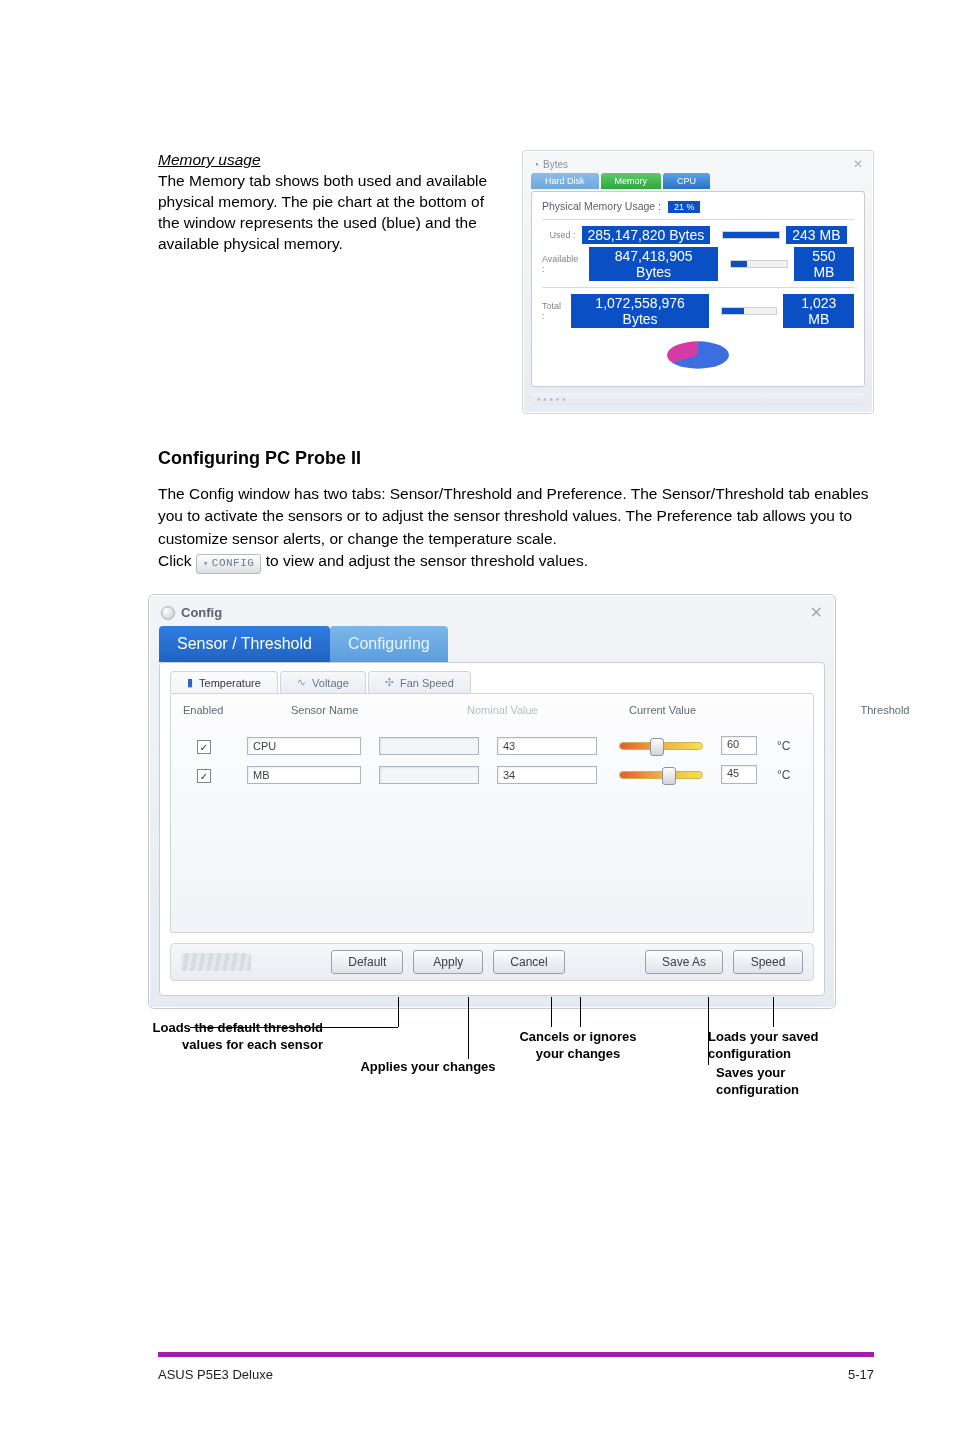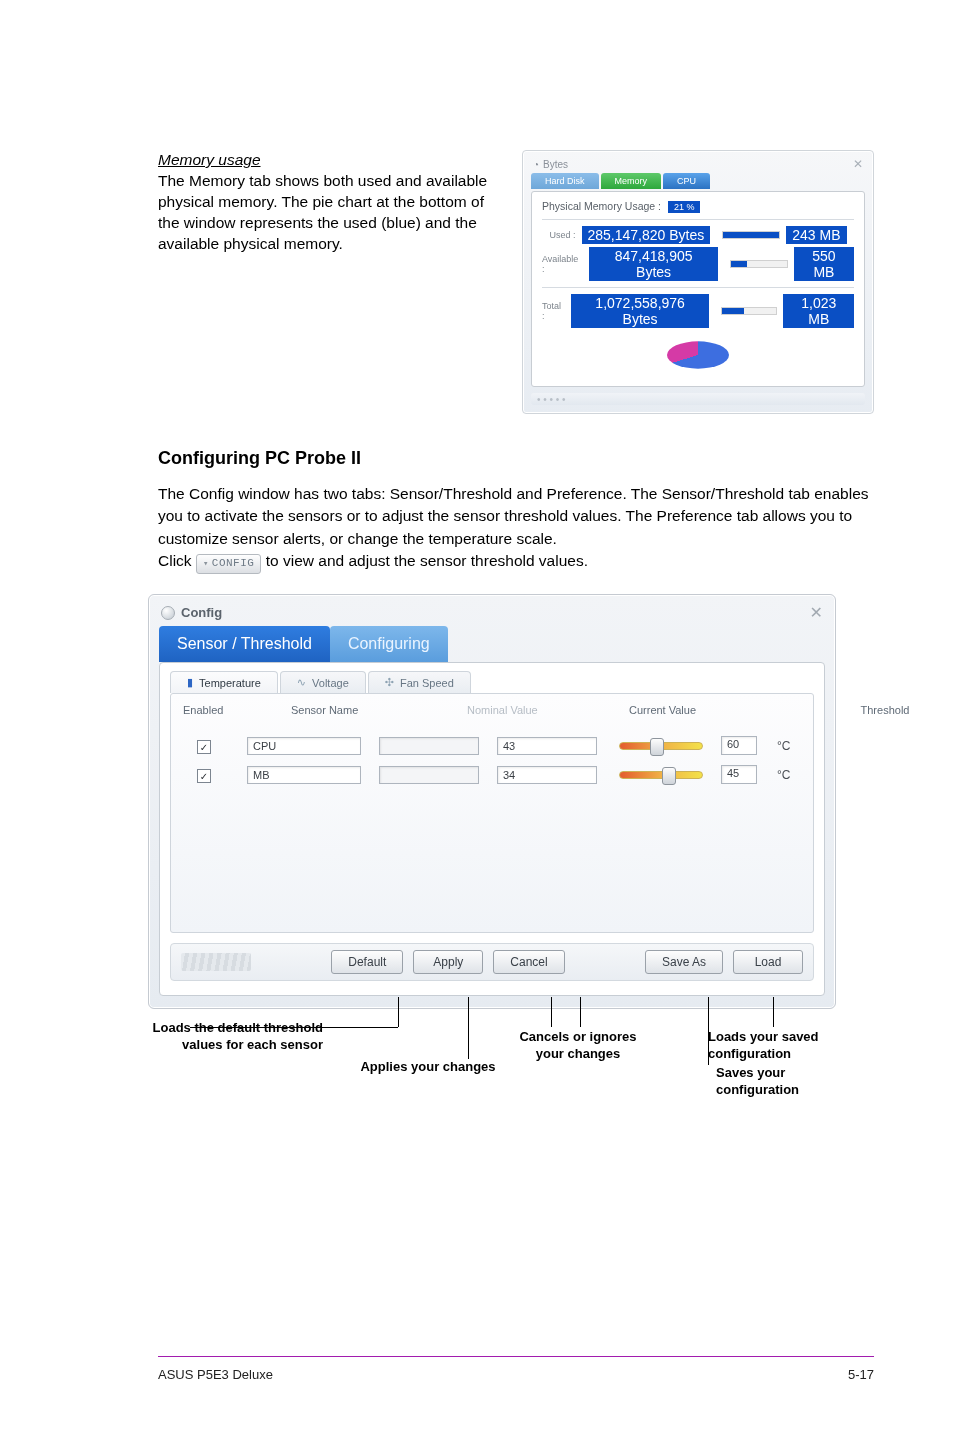--- a/index.html
+++ b/index.html
@@ -299,21 +299,21 @@
 
   .page-footer{
     position:absolute;
     bottom:56px;
     left:158px;
     right:80px;
     display:flex;
     justify-content:space-between;
     font-size:13px;
     color:#222;
-    border-top:1px solid #a21caf;
+    border-top:5px solid #a21caf;
     padding-top:10px;
   }
 </style>
 </head>
 <body>
 
 <div class="page">
 
   <div class="mem-section">
     <div class="mem-text">
@@ -450,21 +450,21 @@
 
         <div class="btnbar">
           <div class="hatches"></div>
           <div class="btns">
             <div class="btn">Default</div>
             <div class="btn">Apply</div>
             <div class="btn">Cancel</div>
           </div>
           <div class="btns">
             <div class="btn">Save As</div>
-            <div class="btn">Load</div>
+            <div class="btn">Speed</div>
           </div>
         </div>
       </div>
     </div>
 
     <div class="annot">
 
       <div class="line" style="left:250px;top:-20px;width:1px;height:30px"></div>
       <div class="line" style="left:42px;top:10px;width:208px;height:1px"></div>
 

